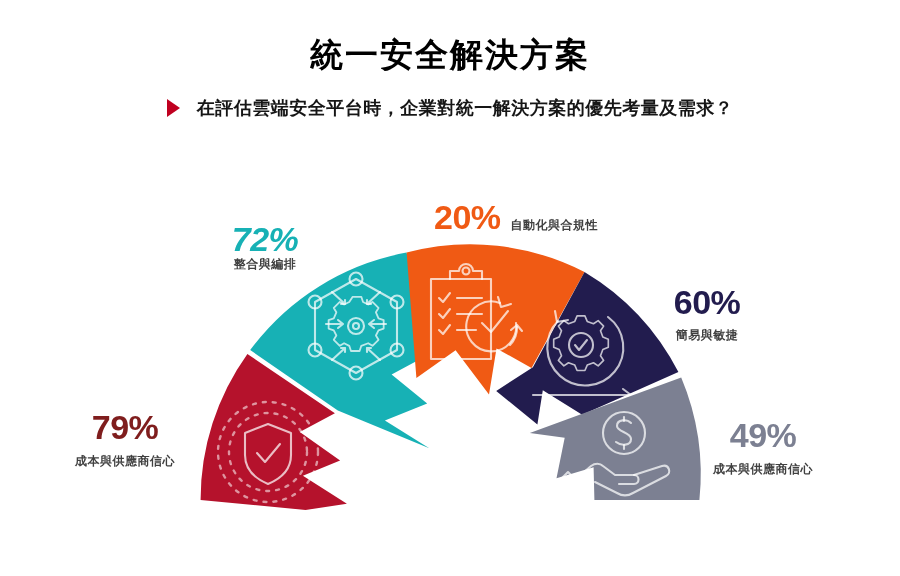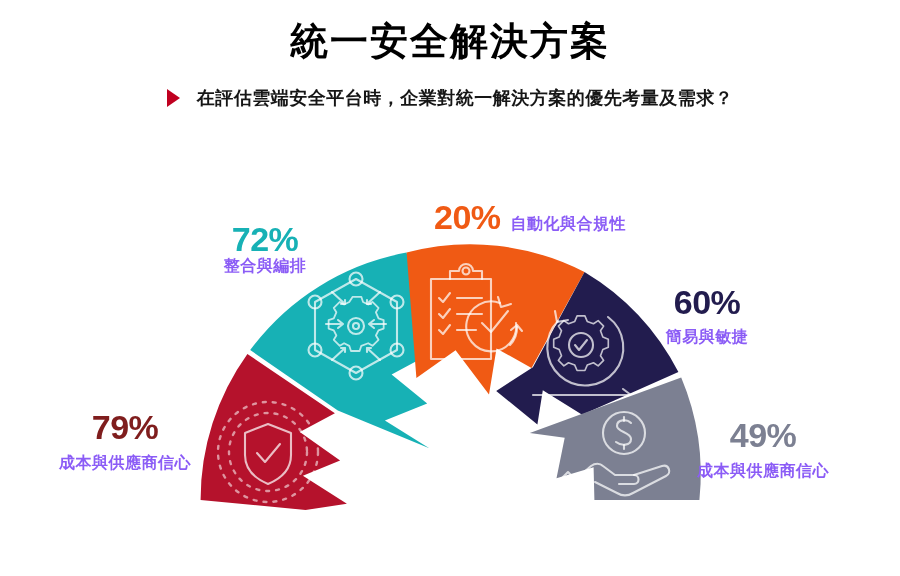--- a/index.html
+++ b/index.html
@@ -25,22 +25,22 @@
   .header {
     position: absolute;
     top: 0;
     left: 0;
     width: 900px;
     text-align: center;
   }
 
   .page-title {
     margin: 0;
-    padding-top: 20px;
-    font-size: 38px;
+    padding-top: 36px;
+    font-size: 33px;
     font-weight: bold;
     letter-spacing: 2px;
     color: #000000;
     line-height: 1.15;
   }
 
   .subtitle-row {
     margin-top: 22px;
     display: flex;
     align-items: center;
@@ -90,23 +90,23 @@
   }
 
   .callout .pct {
     font-size: 34px;
     font-weight: bold;
     line-height: 1;
     letter-spacing: -0.5px;
   }
 
   .callout .cap {
-    font-size: 16px;
+    font-size: 12px;
     font-weight: bold;
-    color: #8b5cf6;
+    color: #404040;
     line-height: 1;
     letter-spacing: 0.5px;
   }
 
   
   .callout-automation {
     left: 434px;
     top: 200px;
     display: flex;
     align-items: baseline;
@@ -114,21 +114,21 @@
   }
   .callout-automation .pct { color: #F05A14; }
 
   
   .callout-integration {
     left: 190px;
     top: 222px;
     text-align: center;
     width: 150px;
   }
-  .callout-integration .pct { color: #17B1B5; }
+  .callout-integration .pct { color: #17B1B5; font-style: italic; }
   .callout-integration .cap { display: block; margin-top: 2px; }
 
   
   .callout-agility {
     left: 622px;
     top: 285px;
     text-align: center;
     width: 170px;
   }
   .callout-agility .pct { color: #221C4E; }

